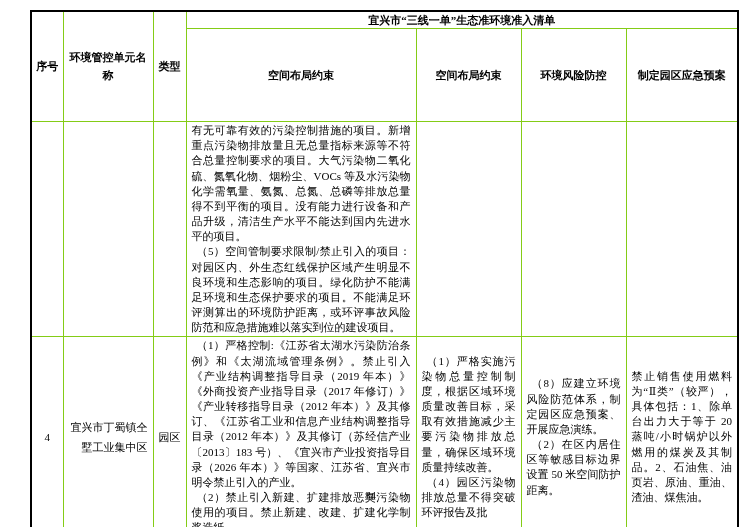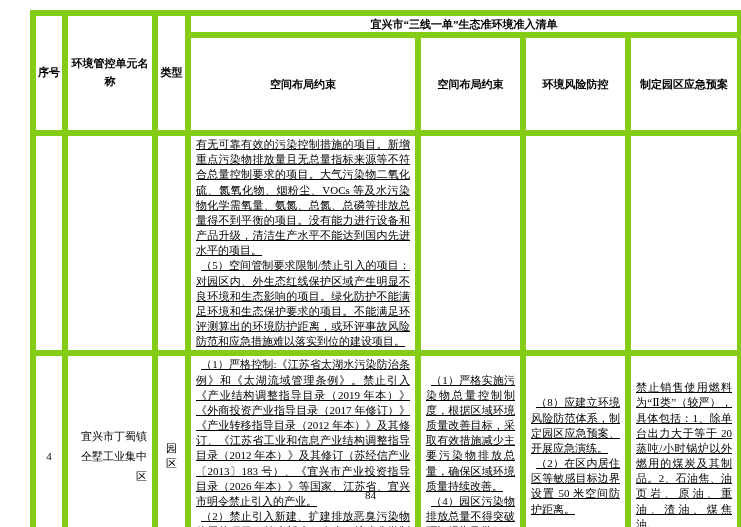--- a/index.html
+++ b/index.html
@@ -7,21 +7,21 @@
     width:741px;height:527px;background:#ffffff;color:#000;
     font-family:"Liberation Serif","DejaVu Serif",serif;
     position:relative;overflow:hidden;
   }
   .sheet{position:absolute;left:30px;top:10px;}
   table.doc{
     border-collapse:collapse;table-layout:fixed;width:707px;
     border:2px solid #000;
   }
   table.doc td, table.doc th{
-    border:6px solid #84cc16;
+    border:1px solid #84cc16;
     font-size:11px;font-weight:normal;
     padding:1px 5px;
     vertical-align:middle;
     overflow:hidden;
   }
   
   tr.title-row th{height:16px;text-align:center;font-weight:bold;font-size:11px;padding:0 2px;}
   tr.subhead-row th{
     height:68px;text-align:center;font-weight:bold;line-height:2.8;
     padding:12px 6px;
@@ -29,21 +29,21 @@
   th.side-head{font-weight:bold;text-align:center;line-height:1.6;padding:0 10px;}
   th.col-index{padding:0 2px;}
   
   td.c-index, td.c-type{text-align:center;}
   td.c-name{text-align:right;line-height:1.85;padding:0 11px;}
   td.text-cell{
     vertical-align:top;text-align:justify;line-height:1.38;
     padding:3px 5px 2px 5px;
   }
   td.text-cell.v-mid{vertical-align:middle;}
-  td.text-cell p{margin:0;text-decoration:underline;}
+  td.text-cell p{margin:0;}
   td.text-cell p.num{text-indent:5px;}
   tr.row-cont{height:198px;}
   tr.row-10{height:190px;}
   .page-footer{
     position:absolute;left:0;top:489px;width:741px;
     text-align:center;font-size:11px;
   }
 </style>
 </head>
 <body>

